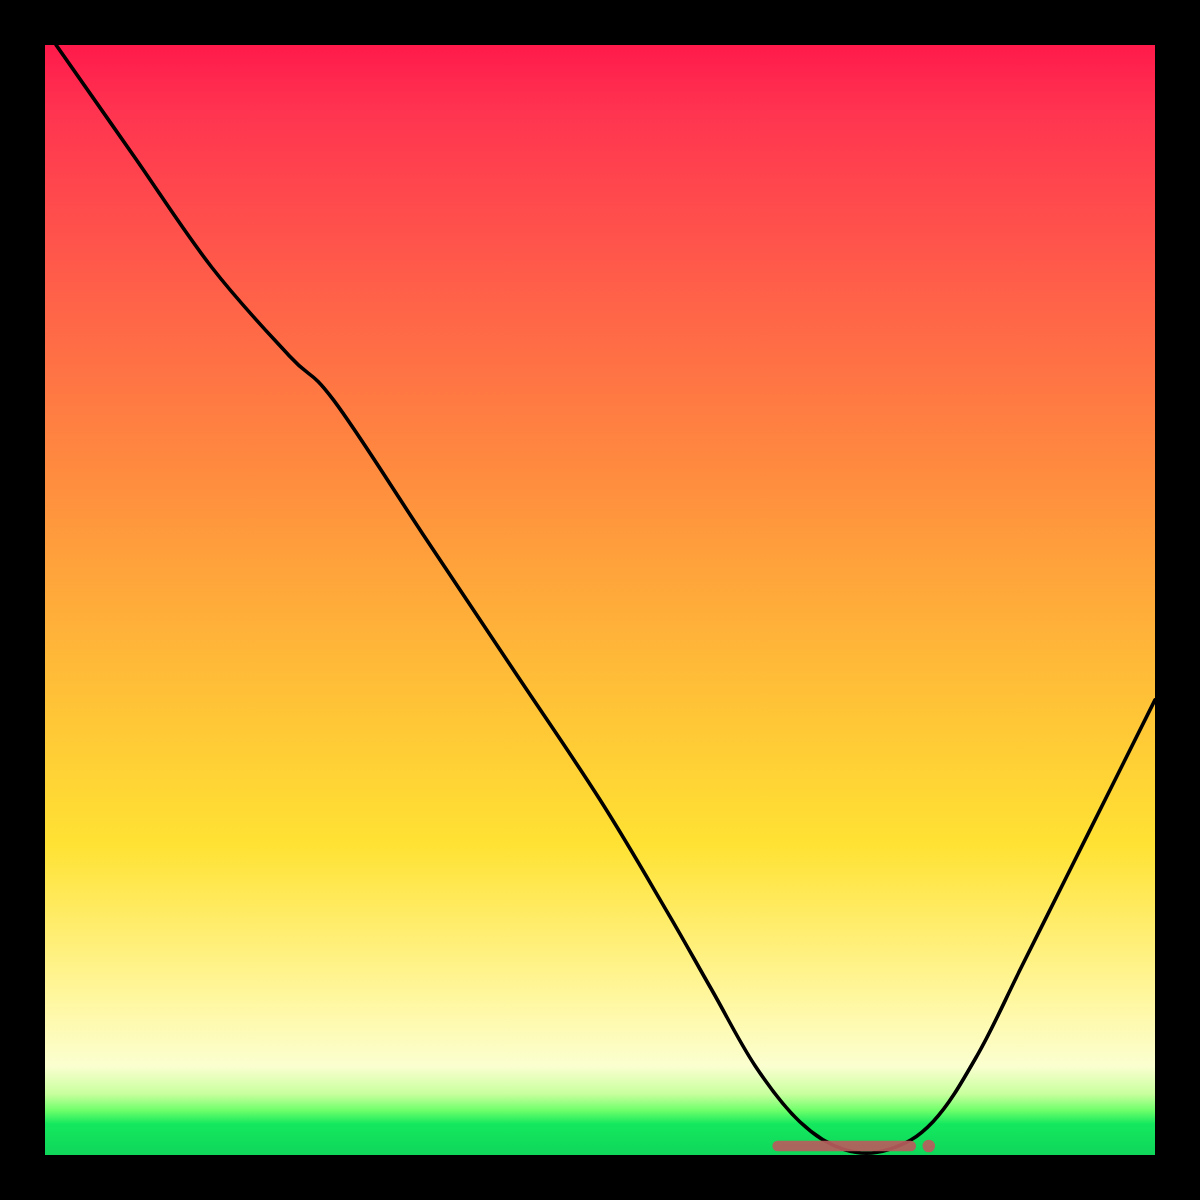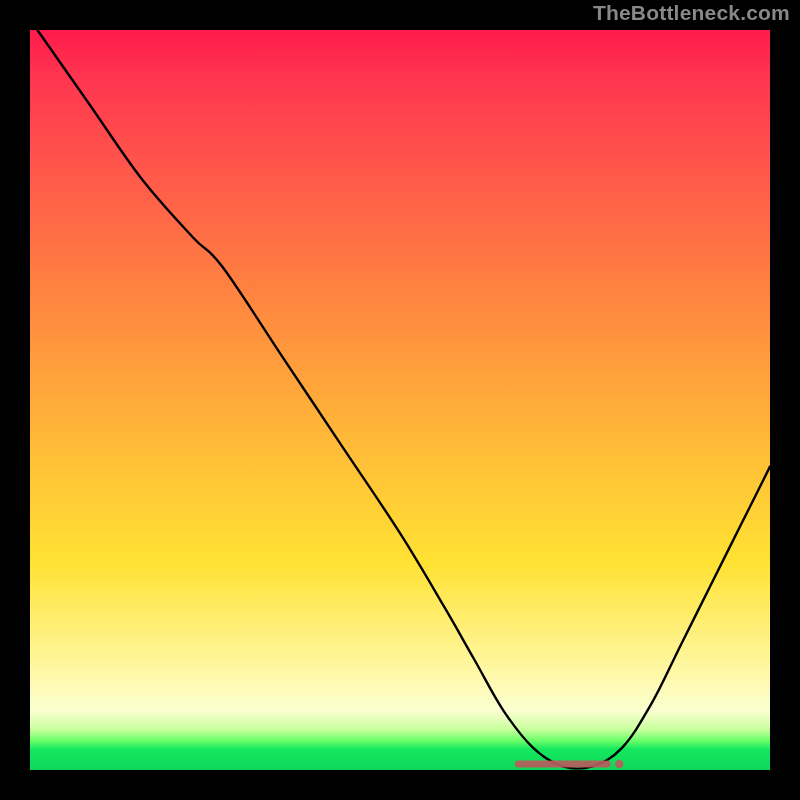--- a/index.html
+++ b/index.html
@@ -81,21 +81,20 @@
   .flat-mark-dot {
     fill: #b85d5d;
     opacity: 0.92;
   }
 </style>
 </head>
 <body>
 
 <div class="stage">
 
-  <div class="watermark">TheBottleneck.com</div>
 
   <div class="plot">
     <div class="gradient"></div>
 
     <svg class="overlay" viewBox="0 0 740 740" preserveAspectRatio="none">
       <path id="curve-path" class="curve" d="M 7.4 0.0 C 16.7 13.3, 40.6 47.4, 59.2 74.0 C 77.8 100.6, 92.4 124.0, 111.0 148.0 C 129.6 172.0, 148.1 191.2, 162.8 207.2 C 177.5 223.2, 176.4 215.5, 192.4 236.8 C 208.4 258.1, 230.3 293.6, 251.6 325.6 C 272.9 357.6, 289.5 382.4, 310.8 414.4 C 332.1 446.4, 351.4 473.9, 370.0 503.2 C 388.6 532.5, 401.1 554.6, 414.4 577.2 C 427.7 599.8, 433.3 610.4, 444.0 629.0 C 454.7 647.6, 462.9 664.8, 473.6 680.8 C 484.3 696.8, 492.5 707.8, 503.2 717.8 C 513.9 727.8, 522.1 733.0, 532.8 736.3 C 543.5 739.6, 551.7 739.6, 562.4 736.3 C 573.1 733.0, 581.3 729.1, 592.0 717.8 C 602.7 706.5, 610.9 692.0, 621.6 673.4 C 632.3 654.8, 640.5 635.5, 651.2 614.2 C 661.9 592.9, 670.1 576.3, 680.8 555.0 C 691.5 533.7, 699.7 517.1, 710.4 495.8 C 721.1 474.5, 734.7 447.3, 740.0 436.6"></path>
       <line id="flat-line" class="flat-mark" x1="488.40000000000003" y1="734" x2="577.2" y2="734"></line>
       <circle id="flat-dot" class="flat-mark-dot" r="4.2" cx="589.2" cy="734"></circle>
     </svg>
   </div>

